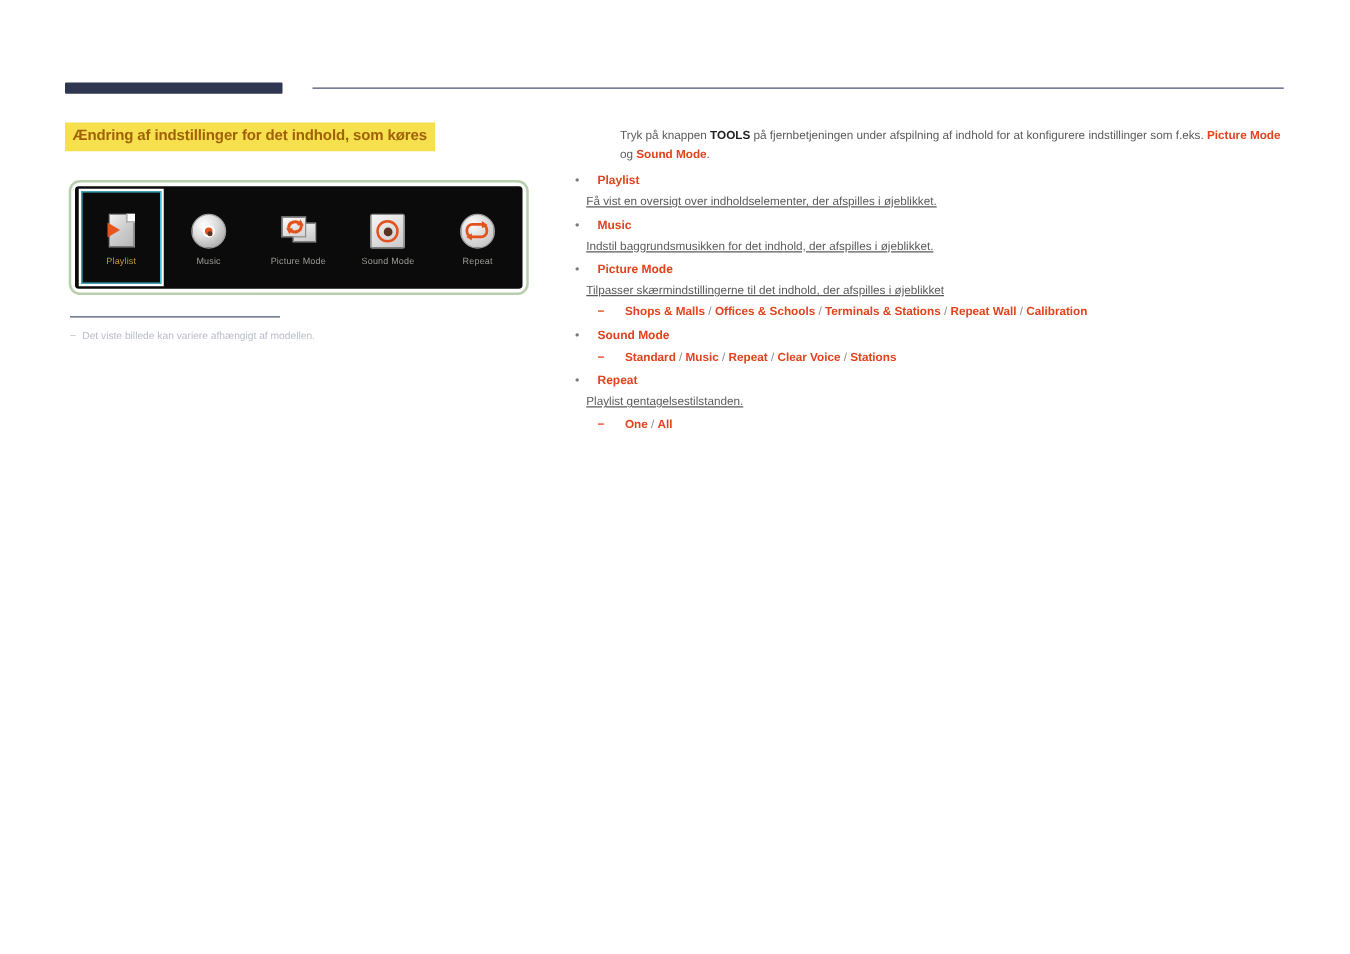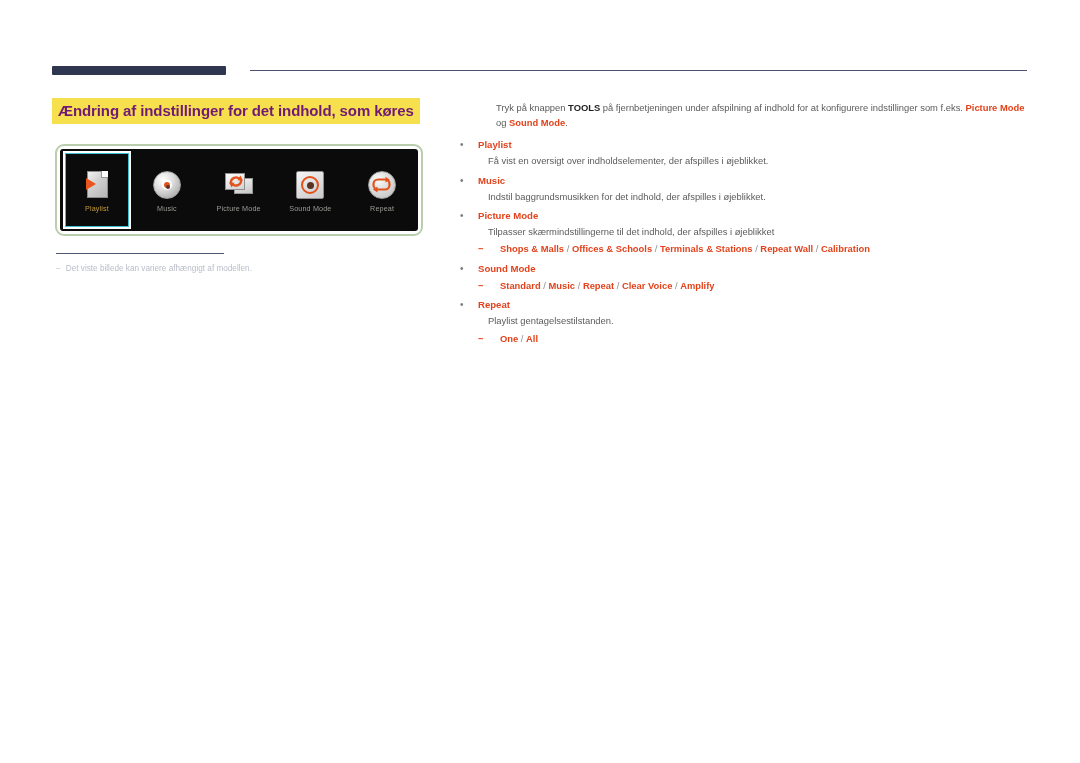--- a/index.html
+++ b/index.html
@@ -44,23 +44,23 @@
     width: 777px;
     height: 1px;
     background: #4a5270;
   }
 
   
   .section-title {
     position: absolute;
     left: 52px;
     top: 98px;
-    font-size: 15px;
+    font-size: 12px;
     font-weight: bold;
-    color: #701a75;
+    color: #a16207;
     background: #f6e04e;
     padding: 4px 6px 5px 6px;
     letter-spacing: -0.1px;
     white-space: nowrap;
     line-height: 1.15;
   }
 
   
   .figure-wrap {
     position: absolute;
@@ -236,24 +236,25 @@
     line-height: 1.6;
     padding-left: 4px;
   }
   .bullet-title {
     color: #e2431c;
     font-weight: bold;
     font-size: 9.6px;
     line-height: 1.6;
   }
   .bullet-desc {
-    margin-left: 32px;
+    margin-left: 13px;
     color: #5b5b5b;
     font-size: 9.4px;
     line-height: 1.75;
+    text-decoration: underline;
   }
   .sub-row {
     display: flex;
     align-items: baseline;
     margin-left: 22px;
     line-height: 1.85;
   }
   .sub-dash {
     width: 22px;
     flex: 0 0 22px;
@@ -379,21 +380,21 @@
       </div>
     </div>
 
     <div class="bullet-block">
       <div class="bullet-row">
         <span class="bullet-dot">•</span>
         <span class="bullet-title">Sound Mode</span>
       </div>
       <div class="sub-row">
         <span class="sub-dash">−</span>
-        <span class="sub-opts"><span>Standard</span><span class="sep"> / </span><span>Music</span><span class="sep"> / </span><span>Repeat</span><span class="sep"> / </span><span>Clear Voice</span><span class="sep"> / </span><span>Amplify</span></span>
+        <span class="sub-opts"><span>Standard</span><span class="sep"> / </span><span>Music</span><span class="sep"> / </span><span>Repeat</span><span class="sep"> / </span><span>Clear Voice</span><span class="sep"> / </span><span>Stations</span></span>
       </div>
     </div>
 
     <div class="bullet-block">
       <div class="bullet-row">
         <span class="bullet-dot">•</span>
         <span class="bullet-title">Repeat</span>
       </div>
       <div class="bullet-desc">Playlist gentagelsestilstanden.</div>
       <div class="sub-row">

